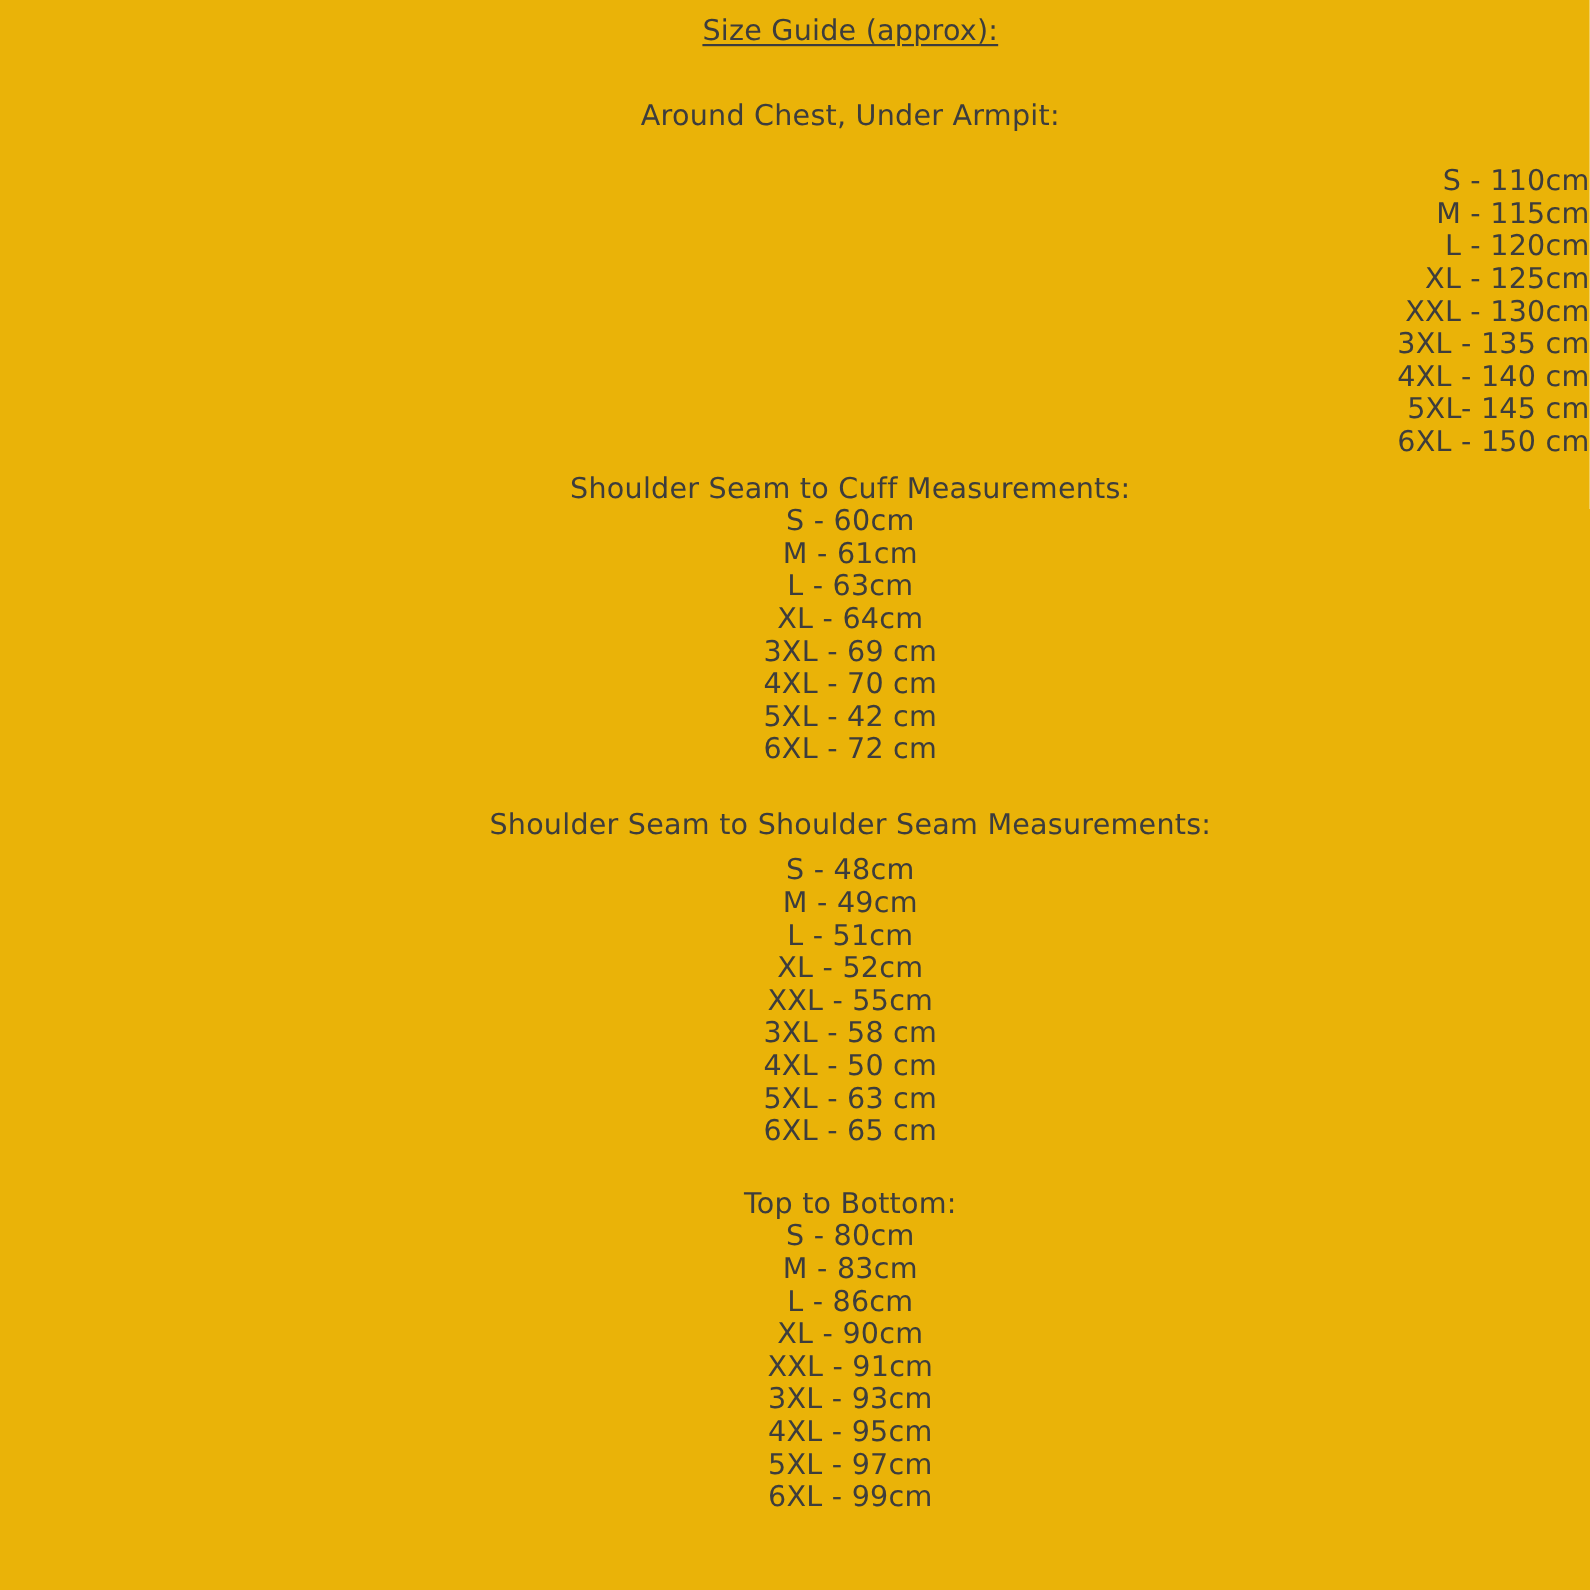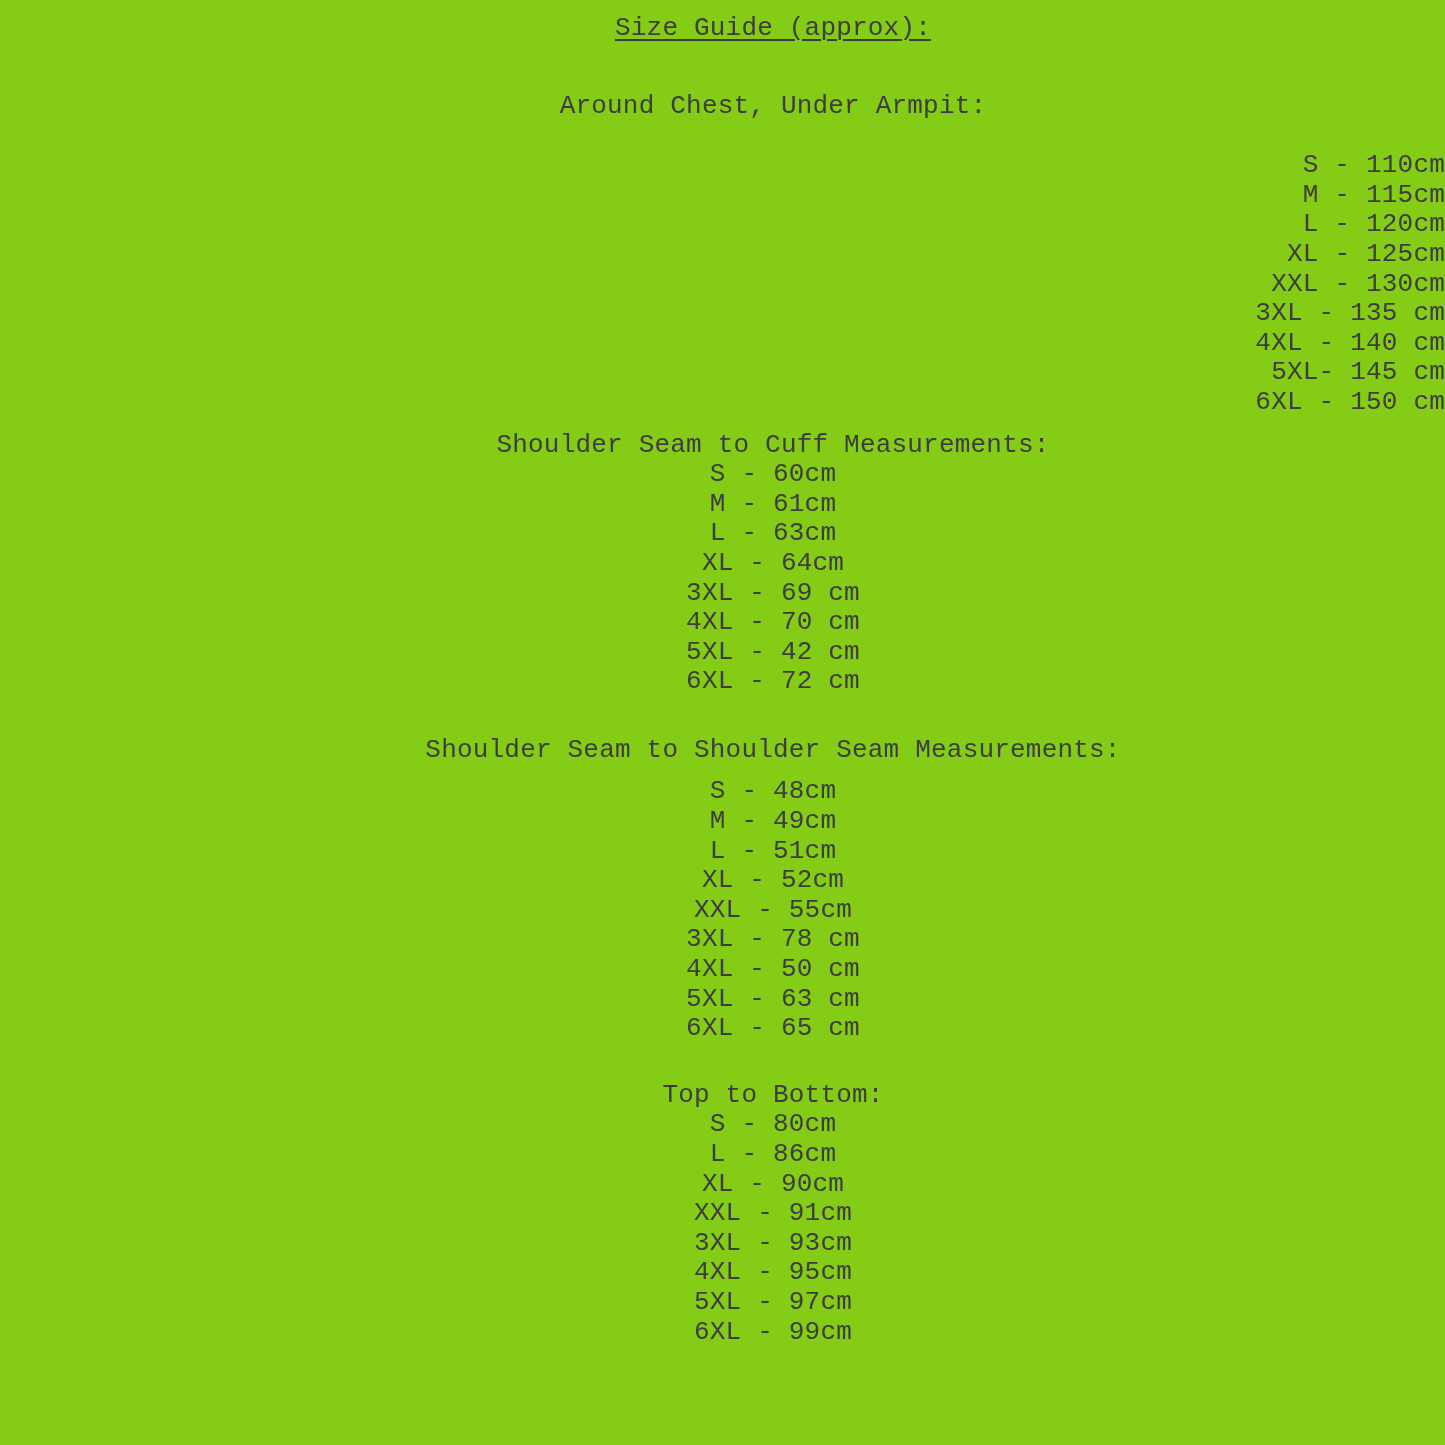--- a/index.html
+++ b/index.html
@@ -31,21 +31,21 @@
   .sec-1 { margin-top: 48px; }
   .sec-1 .items { margin-top: 30px; text-align: right; }
   .sec-2 { margin-top: 13px; }
   .sec-3 { margin-top: 39px; }
   .sec-3 .items { margin-top: 12px; }
   .sec-4 { margin-top: 37px; }
 </style>
 </head>
 <body>
 
-<div class="page" style="background: #84cc16; font-family: Liberation Mono, monospace;">
+<div class="page" style="background: #eab308;">
   <div class="content" style="color: rgb(61, 61, 61);">
 
     <div class="title">Size Guide (approx):</div>
 
     <section class="sec sec-1">
       <div class="heading">Around Chest, Under Armpit:</div>
       <div class="items">
         <div class="row">S - 110cm</div>
         <div class="row">M - 115cm</div>
         <div class="row">L - 120cm</div>
@@ -73,31 +73,32 @@
     </section>
 
     <section class="sec sec-3">
       <div class="heading">Shoulder Seam to Shoulder Seam Measurements:</div>
       <div class="items">
         <div class="row">S - 48cm</div>
         <div class="row">M - 49cm</div>
         <div class="row">L - 51cm</div>
         <div class="row">XL - 52cm</div>
         <div class="row">XXL - 55cm</div>
-        <div class="row">3XL - 78 cm</div>
+        <div class="row">3XL - 58 cm</div>
         <div class="row">4XL - 50 cm</div>
         <div class="row">5XL - 63 cm</div>
         <div class="row">6XL - 65 cm</div>
       </div>
     </section>
 
     <section class="sec sec-4">
       <div class="heading">Top to Bottom:</div>
       <div class="items">
         <div class="row">S - 80cm</div>
+        <div class="row">M - 83cm</div>
         <div class="row">L - 86cm</div>
         <div class="row">XL - 90cm</div>
         <div class="row">XXL - 91cm</div>
         <div class="row">3XL - 93cm</div>
         <div class="row">4XL - 95cm</div>
         <div class="row">5XL - 97cm</div>
         <div class="row">6XL - 99cm</div>
       </div>
     </section>
 

